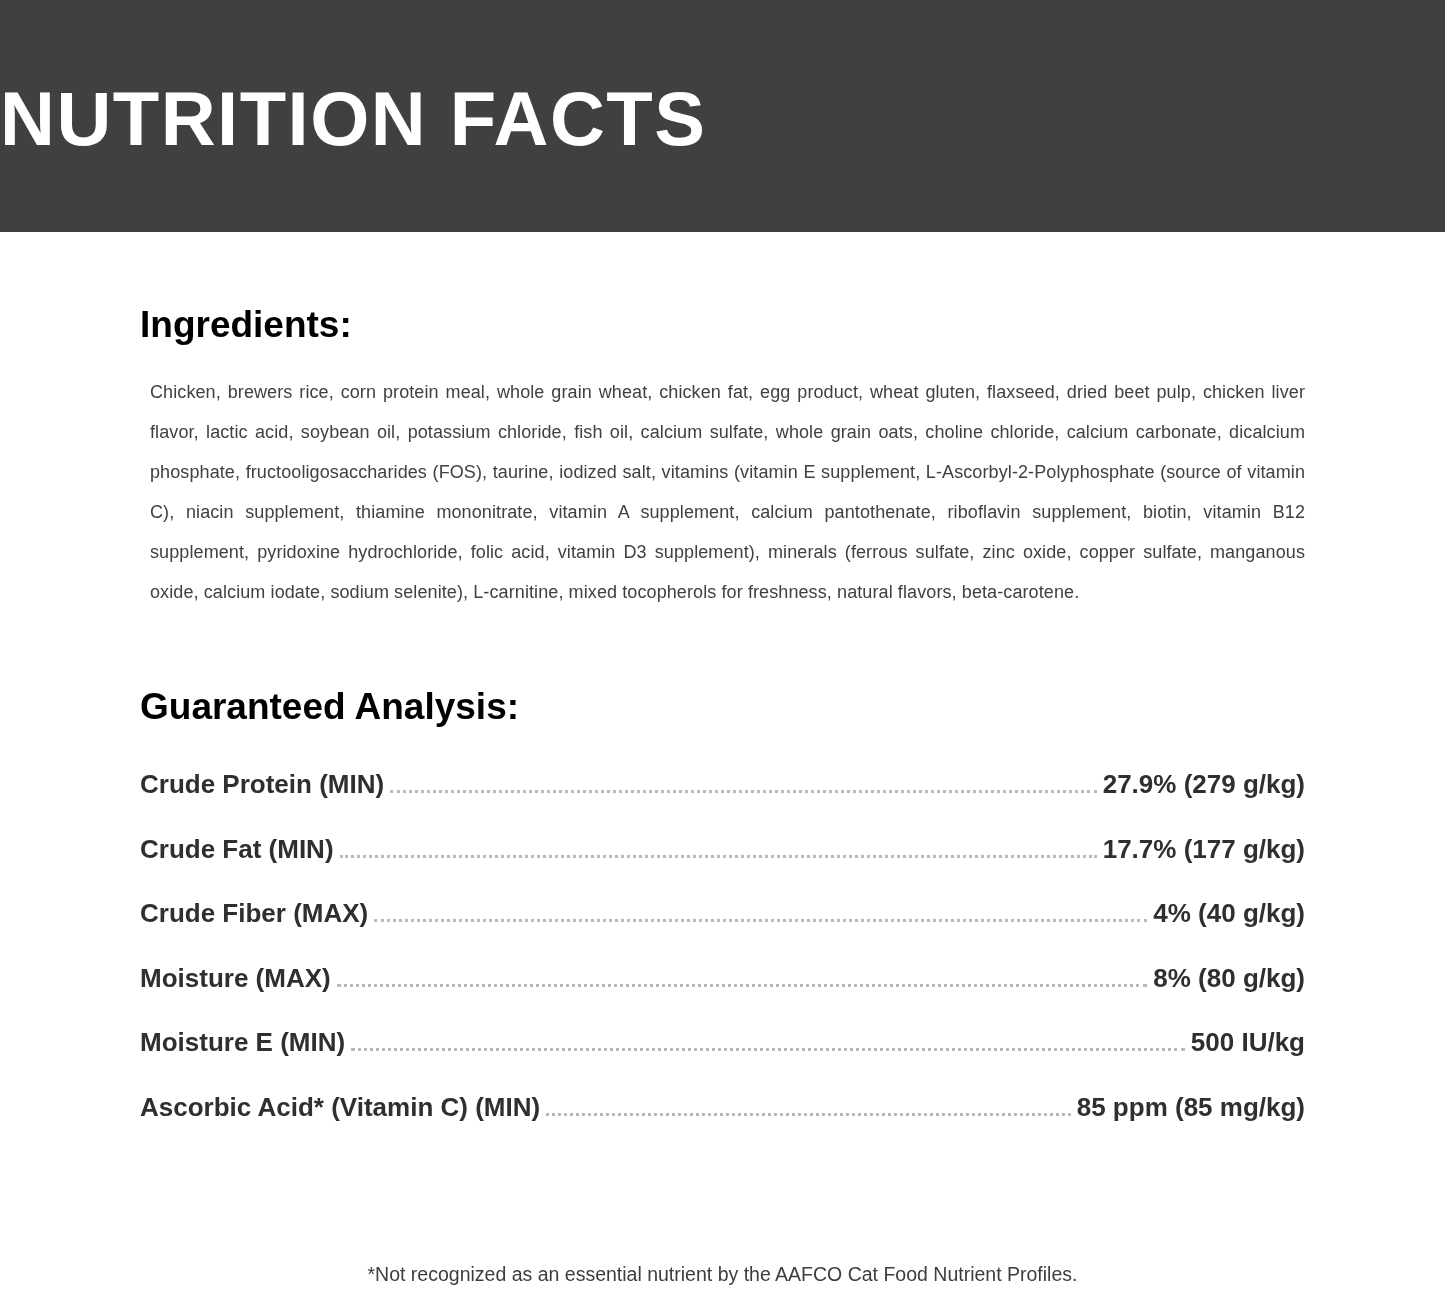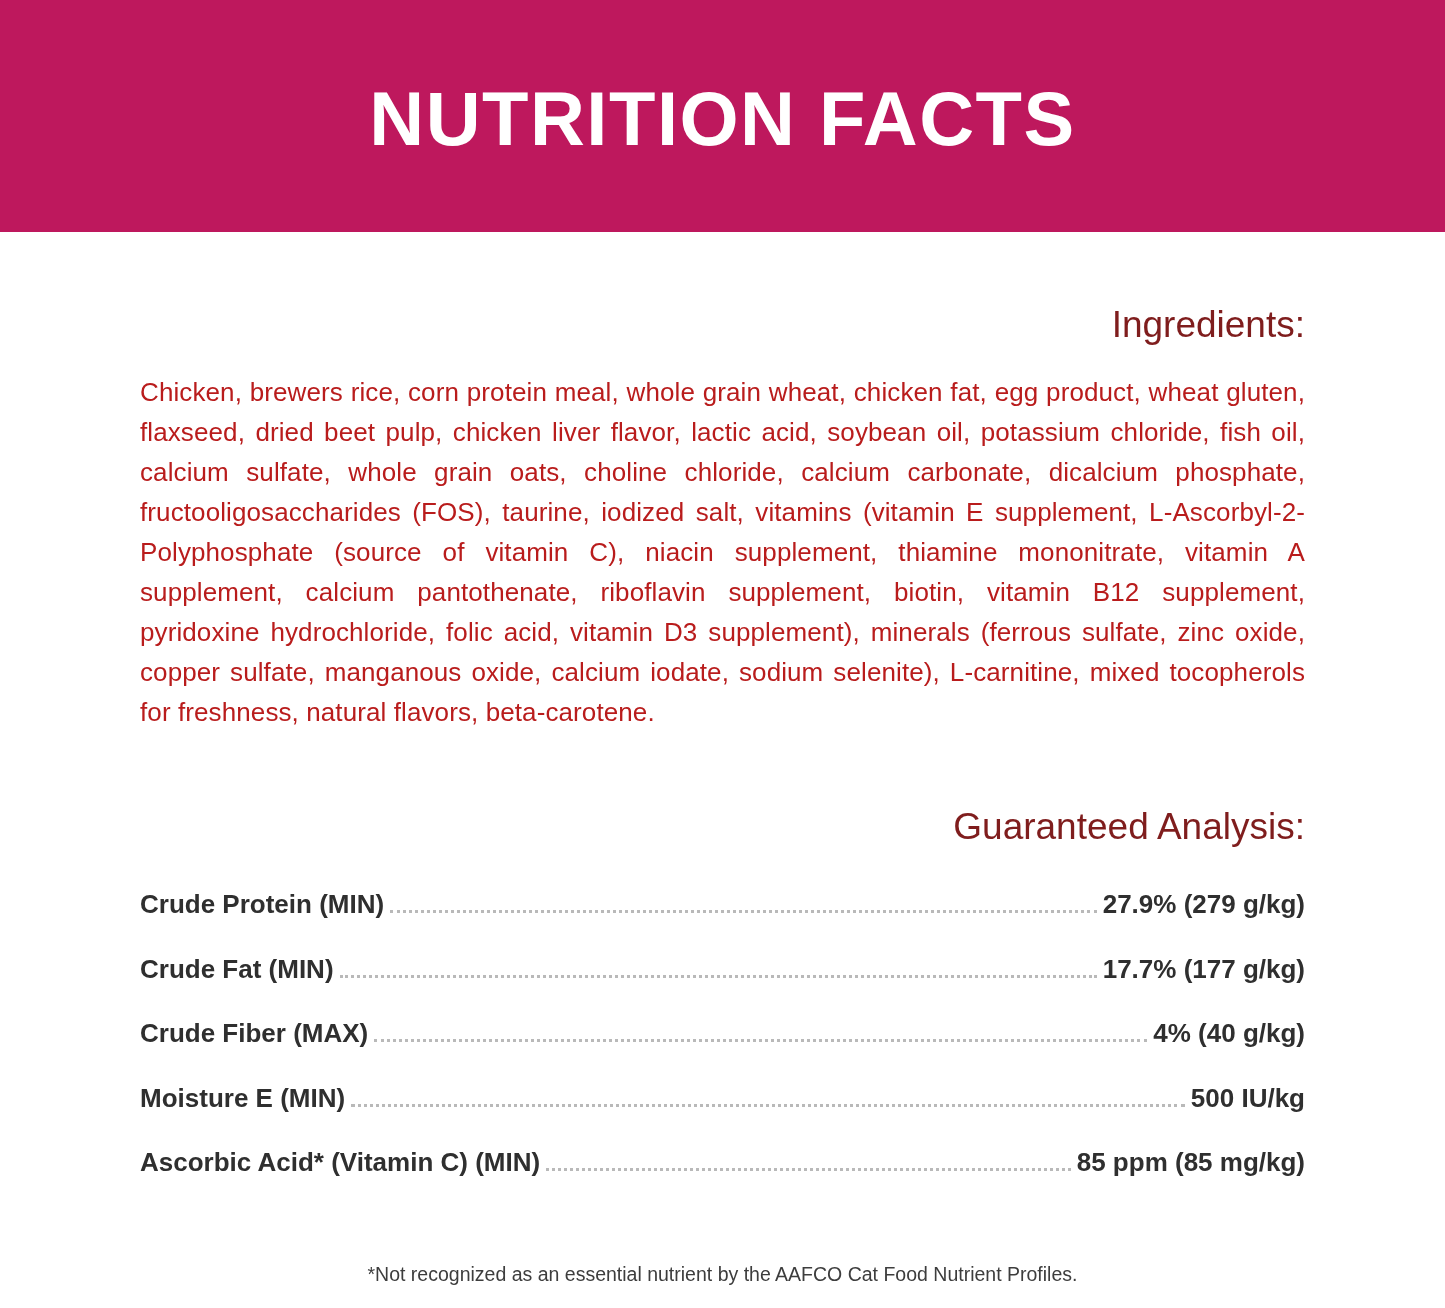--- a/index.html
+++ b/index.html
@@ -19,59 +19,60 @@
   .page {
     width: 1445px;
     height: 1308px;
     position: relative;
     display: flex;
     flex-direction: column;
   }
 
   
   .banner {
-    background: #be185d;
+    background: #404040;
     height: 232px;
     display: flex;
     align-items: center;
-    justify-content: center;
+    justify-content: flex-start;
   }
   .banner-title {
     color: #ffffff;
     font-size: 76px;
     font-weight: bold;
     letter-spacing: 1.5px;
     line-height: 1;
     text-align: center;
     padding-top: 6px;
   }
 
   
   .content {
     padding: 0 140px;
     flex: 1;
     position: relative;
   }
 
   .section-heading {
-    color: #7f1d1d;
+    color: #000000;
     font-size: 37px;
-    font-weight: normal;
-    text-align: right;
+    font-weight: bold;
+    text-align: left;
   }
 
   #ingredients-heading { margin-top: 72px; margin-bottom: 26px; }
 
   .ingredients-body {
-    font-size: 26px;
+    font-size: 18px;
     line-height: 40px;
-    color: #b91c1c;
+    color: #404040;
     text-align: justify;
     text-justify: inter-word;
     letter-spacing: 0.1px;
+    margin-left: 10px;
   }
 
   #analysis-heading { margin-top: 74px; margin-bottom: 41px; }
 
   
   .ga-table {
     width: 100%;
     display: flex;
     flex-direction: column;
     gap: 16px;
@@ -133,20 +134,25 @@
           <span class="ga-label">Crude Fat (MIN)</span>
           <span class="ga-dots"></span>
           <span class="ga-value">17.7% (177 g/kg)</span>
         </div>
         <div class="ga-row">
           <span class="ga-label">Crude Fiber (MAX)</span>
           <span class="ga-dots"></span>
           <span class="ga-value">4% (40 g/kg)</span>
         </div>
         <div class="ga-row">
+          <span class="ga-label">Moisture (MAX)</span>
+          <span class="ga-dots"></span>
+          <span class="ga-value">8% (80 g/kg)</span>
+        </div>
+        <div class="ga-row">
           <span class="ga-label">Moisture E (MIN)</span>
           <span class="ga-dots"></span>
           <span class="ga-value">500 IU/kg</span>
         </div>
         <div class="ga-row">
           <span class="ga-label">Ascorbic Acid* (Vitamin C) (MIN)</span>
           <span class="ga-dots"></span>
           <span class="ga-value">85 ppm (85 mg/kg)</span>
         </div>
       </div>

